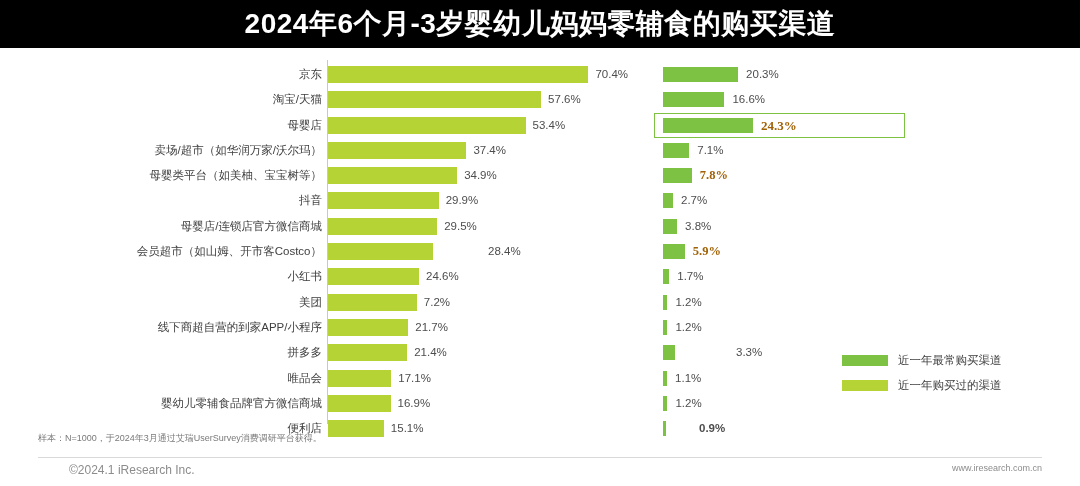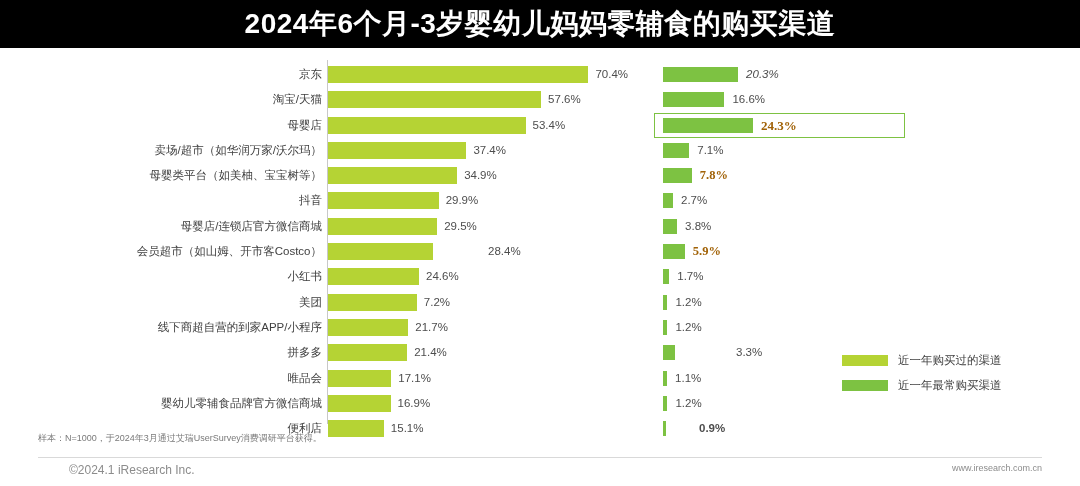--- a/index.html
+++ b/index.html
@@ -205,21 +205,21 @@
   <div class="header-title">2024年6个月-3岁婴幼儿妈妈零辅食的购买渠道</div>
 
   <div class="chart">
     <div class="axis-line"></div>
     <div class="rows" id="rows">
         <div class="row">
           <div class="cat-label">京东</div>
           <div class="bar-left" style="width: 260.48px; background: rgb(181, 211, 52);"></div>
           <div class="val-left" style="left: 595.48px;">70.4%</div>
           <div class="bar-right" style="width: 75.11px; background: rgb(125, 194, 66);"></div>
-          <div class="val-right" style="left: 746.11px; font-style: italic;">20.3%</div>
+          <div class="val-right" style="left: 746.11px;">20.3%</div>
         </div>
         <div class="row">
           <div class="cat-label">淘宝/天猫</div>
           <div class="bar-left" style="width: 213.12px; background: rgb(181, 211, 52);"></div>
           <div class="val-left" style="left: 548.12px;">57.6%</div>
           <div class="bar-right" style="width: 61.42px; background: rgb(125, 194, 66);"></div>
           <div class="val-right" style="left: 732.42px;">16.6%</div>
         </div>
         <div class="row boxed">
           <div class="highlight-box"></div>
@@ -311,26 +311,26 @@
           <div class="bar-left" style="width: 55.87px; background: rgb(181, 211, 52);"></div>
           <div class="val-left" style="left: 390.87px;">15.1%</div>
           <div class="bar-right" style="width: 3.33px; background: rgb(125, 194, 66);"></div>
           <div class="val-right" style="left: 699px; font-weight: bold;">0.9%</div>
         </div>
       </div>
   </div>
 
   <div class="legend">
     <div class="legend-item">
+      <span class="legend-swatch" style="background: rgb(125, 194, 66);"></span>
+      <span class="legend-label">近一年最常购买渠道</span>
+    </div>
+    <div class="legend-item">
       <span class="legend-swatch" style="background: rgb(181, 211, 52);"></span>
       <span class="legend-label">近一年购买过的渠道</span>
-    </div>
-    <div class="legend-item">
-      <span class="legend-swatch" style="background: rgb(125, 194, 66);"></span>
-      <span class="legend-label">近一年最常购买渠道</span>
     </div>
   </div>
 
   <div class="footnote">样本：N=1000，于2024年3月通过艾瑞UserSurvey消费调研平台获得。</div>
   <div class="footer-rule"></div>
   <div class="footer-left">©2024.1 iResearch Inc.</div>
   <div class="footer-right">www.iresearch.com.cn</div>
 
 </div>
 

